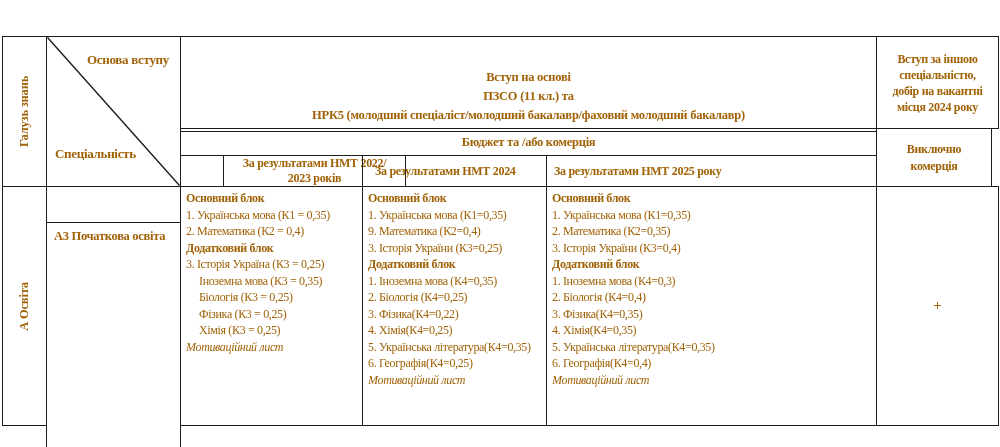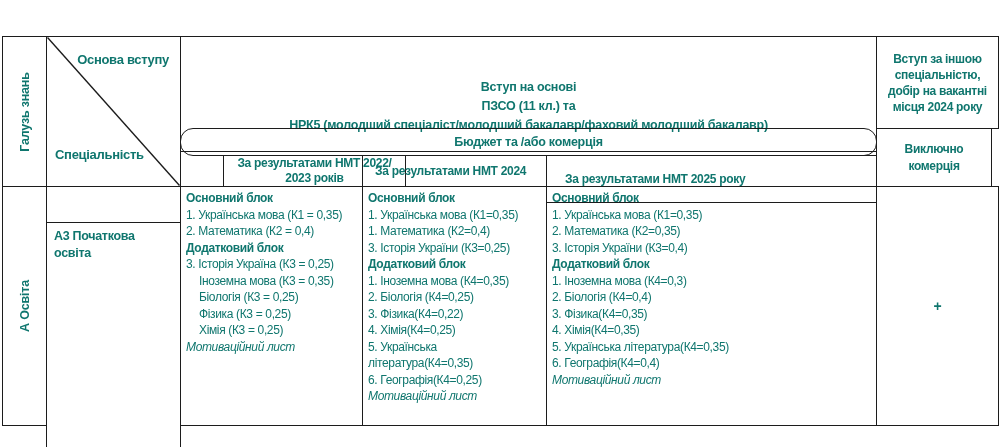--- a/index.html
+++ b/index.html
@@ -2,22 +2,22 @@
 <html><head>
 <meta charset="utf-8">
 <style>
   * { box-sizing: border-box; margin: 0; padding: 0; }
   html, body { background: #ffffff; }
   #canvas {
     position: relative;
     width: 1000px;
     height: 447px;
     background: #ffffff;
-    font-family: Liberation Sans, sans-serif;
-    color: #0f766e;
+    font-family: Liberation Serif, serif;
+    color: #a16207;
     overflow: hidden;
   }
   .cell {
     position: absolute;
     border: 1px solid #1c1c1c;
     background: transparent;
   }
   .center {
     display: flex;
     align-items: center;
@@ -87,38 +87,38 @@
   </div>
 
   <div class="cell" style="left:46px; top:36px; width:135px; height:151px;">
     <svg class="diag" width="133" height="149" viewBox="0 0 133 149">
       <line x1="0.5" y1="0.5" x2="132.5" y2="148.5" stroke="#1c1c1c" stroke-width="1.4"></line>
     </svg>
     <span class="corner-label" style="top:15px; right:11px;">Основа вступу</span>
     <span class="corner-label" style="bottom:24px; left:8px;">Спеціальність</span>
   </div>
 
-  <div class="cell center bighdr pre" style="left:180px; top:36px; width:697px; height:116px; padding-top:24px;">Вступ на основі
+  <div class="cell center bighdr pre" style="left:180px; top:36px; width:697px; height:96px; padding-top:24px;">Вступ на основі
 ПЗСО (11 кл.) та
 НРК5 (молодший спеціаліст/молодший бакалавр/фаховий молодший бакалавр)</div>
 
   <div class="cell center colhdr pre" style="left:876px; top:36px; width:123px; height:93px; line-height:16px;">Вступ за іншою
 спеціальністю,
 добір на вакантні
 місця 2024 року</div>
 
-  <div class="cell center bighdr" style="left:180px; top:128px; width:697px; height:28px; line-height:14px;border-radius:13px;">Бюджет та /або комерція</div>
+  <div class="cell center bighdr" style="left:180px; top:128px; width:697px; height:28px; line-height:14px;">Бюджет та /або комерція</div>
 
   <div class="cell center colhdr pre" style="left:876px; top:128px; width:116px; height:59px; line-height:17px;">Виключно
 комерція</div>
 
   <div class="cell center colhdr pre" style="left:180px; top:155px; width:183px; height:32px;margin-left:43px;">За результатами НМТ 2022/
 2023 років</div>
   <div class="cell vcenter-left colhdr" style="left:362px; top:155px; width:185px; height:32px; padding-left:12px;">За результатами НМТ 2024</div>
-  <div class="cell vcenter-left colhdr" style="left:546px; top:155px; width:331px; height:48px; padding-left:18px;">За результатами НМТ 2025 року</div>
+  <div class="cell vcenter-left colhdr" style="left:546px; top:155px; width:331px; height:32px; padding-left:7px;">За результатами НМТ 2025 року</div>
 
   <div class="cell vwrap" style="left:2px; top:186px; width:45px; height:240px;">
     <span class="vtext">А Освіта</span>
   </div>
 
   <div class="cell spec-cell" style="left:46px; top:186px; width:135px; height:240px;margin-top:36px;">А3 Початкова освіта</div>
 
   <div class="cell data" style="left:180px; top:186px; width:183px; height:240px;">
       <div class="line b">Основний блок</div>
       <div class="line">1. Українська мова (К1 = 0,35)</div>
@@ -127,21 +127,21 @@
       <div class="line">3. Історія Україна (К3 = 0,25)</div>
       <div class="line ind">Іноземна мова (К3 = 0,35)</div>
       <div class="line ind">Біологія (К3 = 0,25)</div>
       <div class="line ind">Фізика (К3 = 0,25)</div>
       <div class="line ind">Хімія (К3 = 0,25)</div>
       <div class="line i">Мотиваційний лист</div>
     </div>
   <div class="cell data" style="left:362px; top:186px; width:185px; height:240px;">
       <div class="line b">Основний блок</div>
       <div class="line">1. Українська мова (К1=0,35)</div>
-      <div class="line">1. Математика (К2=0,4)</div>
+      <div class="line">9. Математика (К2=0,4)</div>
       <div class="line">3. Історія України (К3=0,25)</div>
       <div class="line b">Додатковий блок</div>
       <div class="line">1. Іноземна мова (К4=0,35)</div>
       <div class="line">2. Біологія (К4=0,25)</div>
       <div class="line">3. Фізика(К4=0,22)</div>
       <div class="line">4. Хімія(К4=0,25)</div>
       <div class="line">5. Українська література(К4=0,35)</div>
       <div class="line">6. Географія(К4=0,25)</div>
       <div class="line i">Мотиваційний лист</div>
     </div>

